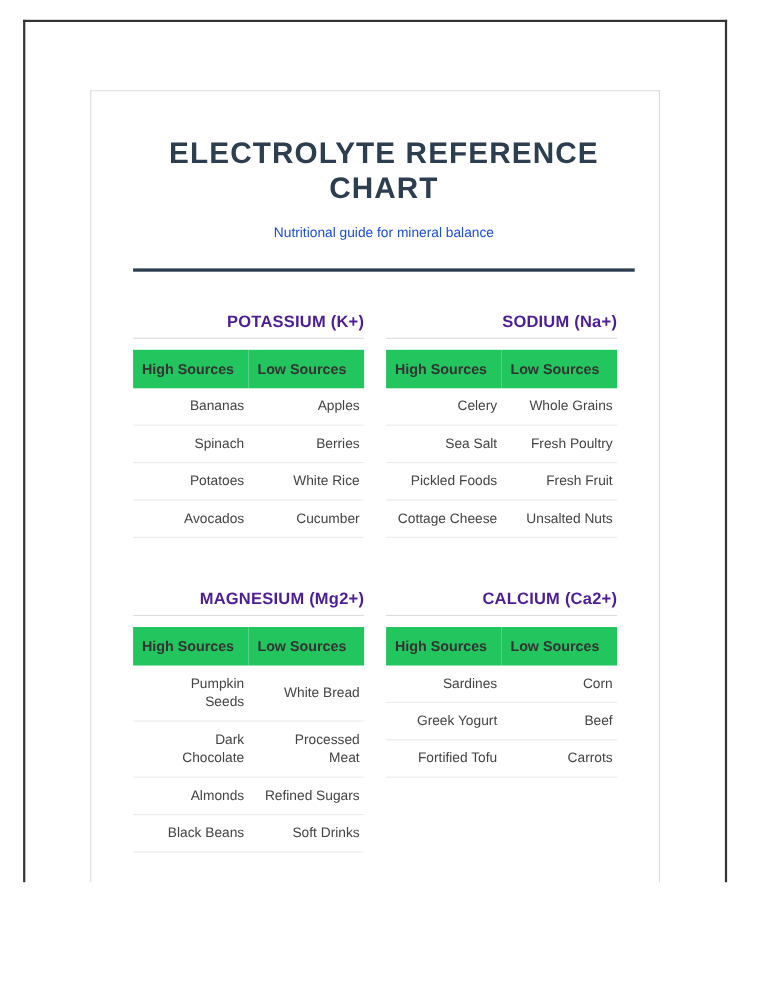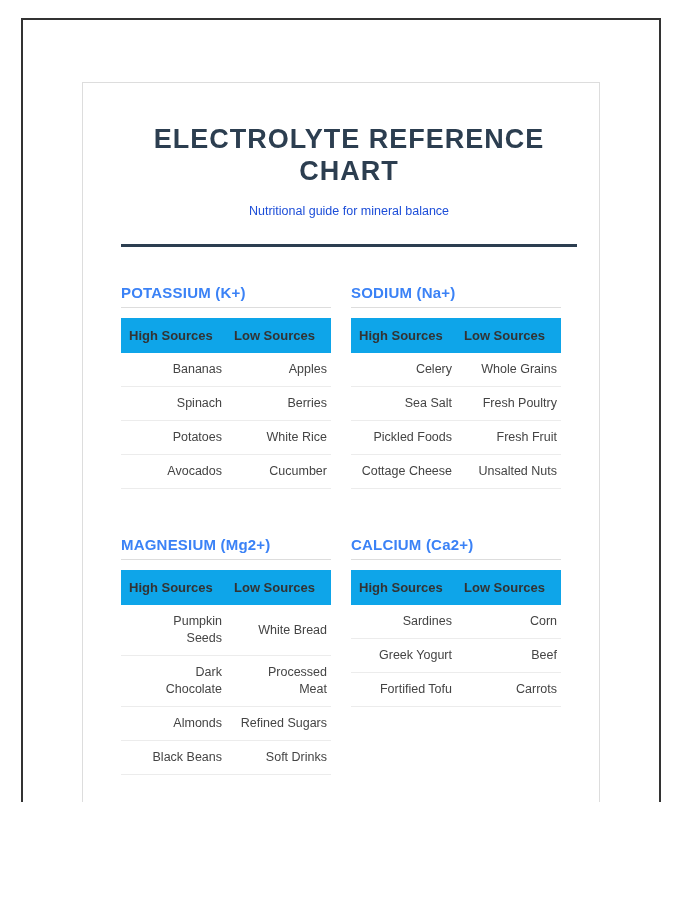--- a/index.html
+++ b/index.html
@@ -57,31 +57,32 @@
     column-gap: 20px;
     row-gap: 48px;
   }
   .mineral-section { min-width: 0; }
   .section-heading {
     margin: 0 0 10px 0;
     font-size: 15px;
     line-height: 16px;
     font-weight: bold;
     letter-spacing: 0.2px;
-    color: #3b82f6;
+    color: #4c1d95;
     padding-bottom: 6px;
     border-bottom: 1px solid #dddddd;
+    text-align: right;
   }
   table.sources-table {
     width: 100%;
     border-collapse: collapse;
     table-layout: fixed;
   }
   table.sources-table th {
-    background: #0ea5e9;
+    background: #22c55e;
     font-size: 13px;
     font-weight: bold;
     color: #333333;
     text-align: left;
     padding: 9px 4px 9px 8px;
     line-height: 17px;
   }
   table.sources-table td {
     font-size: 12.5px;
     color: #444444;

